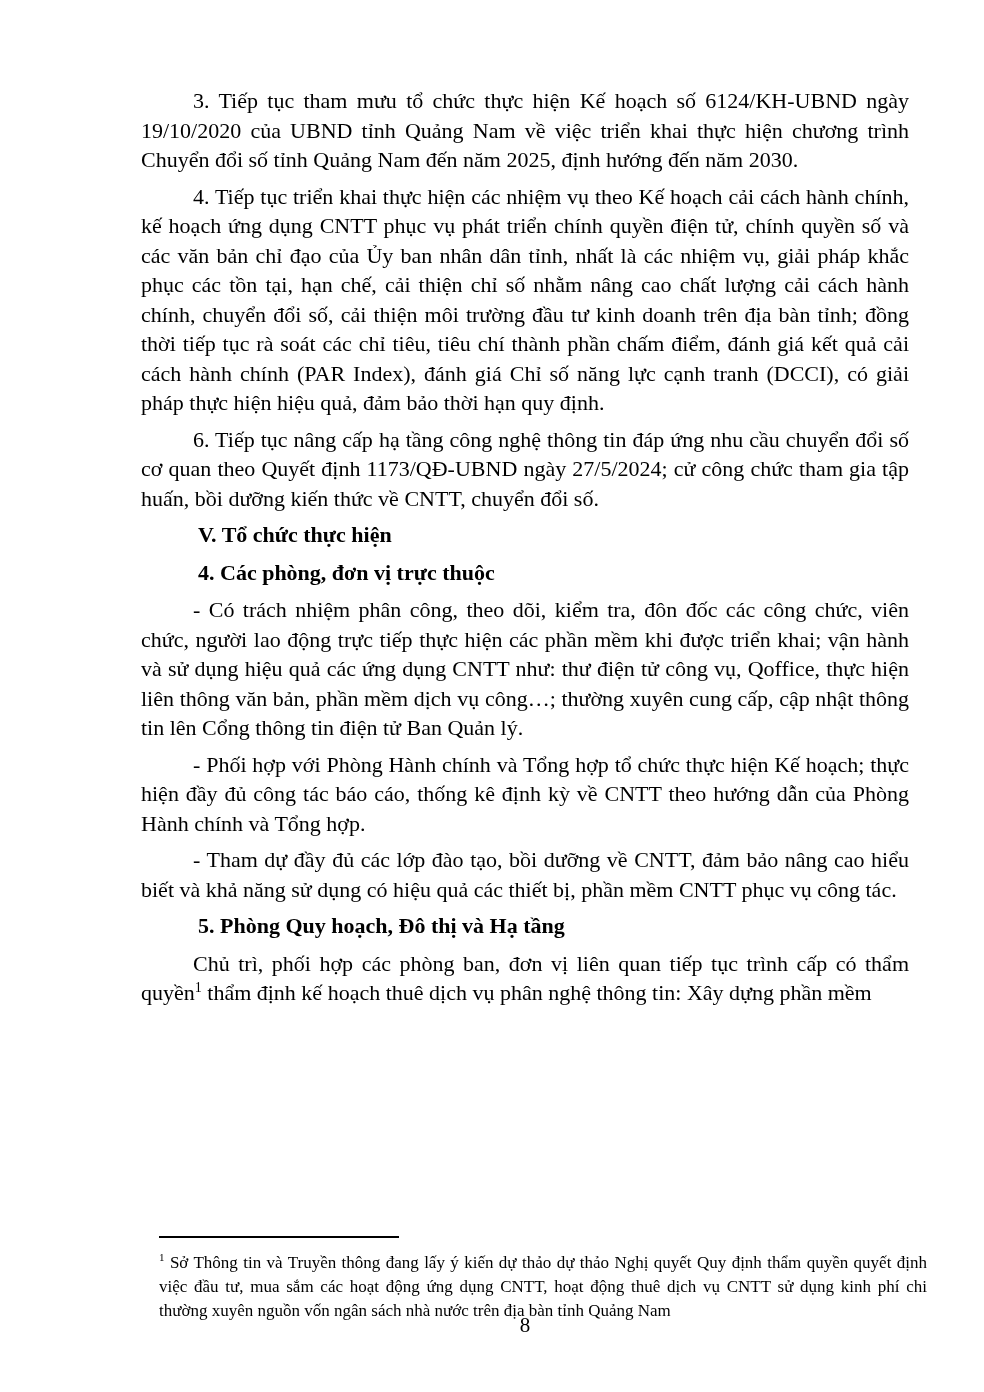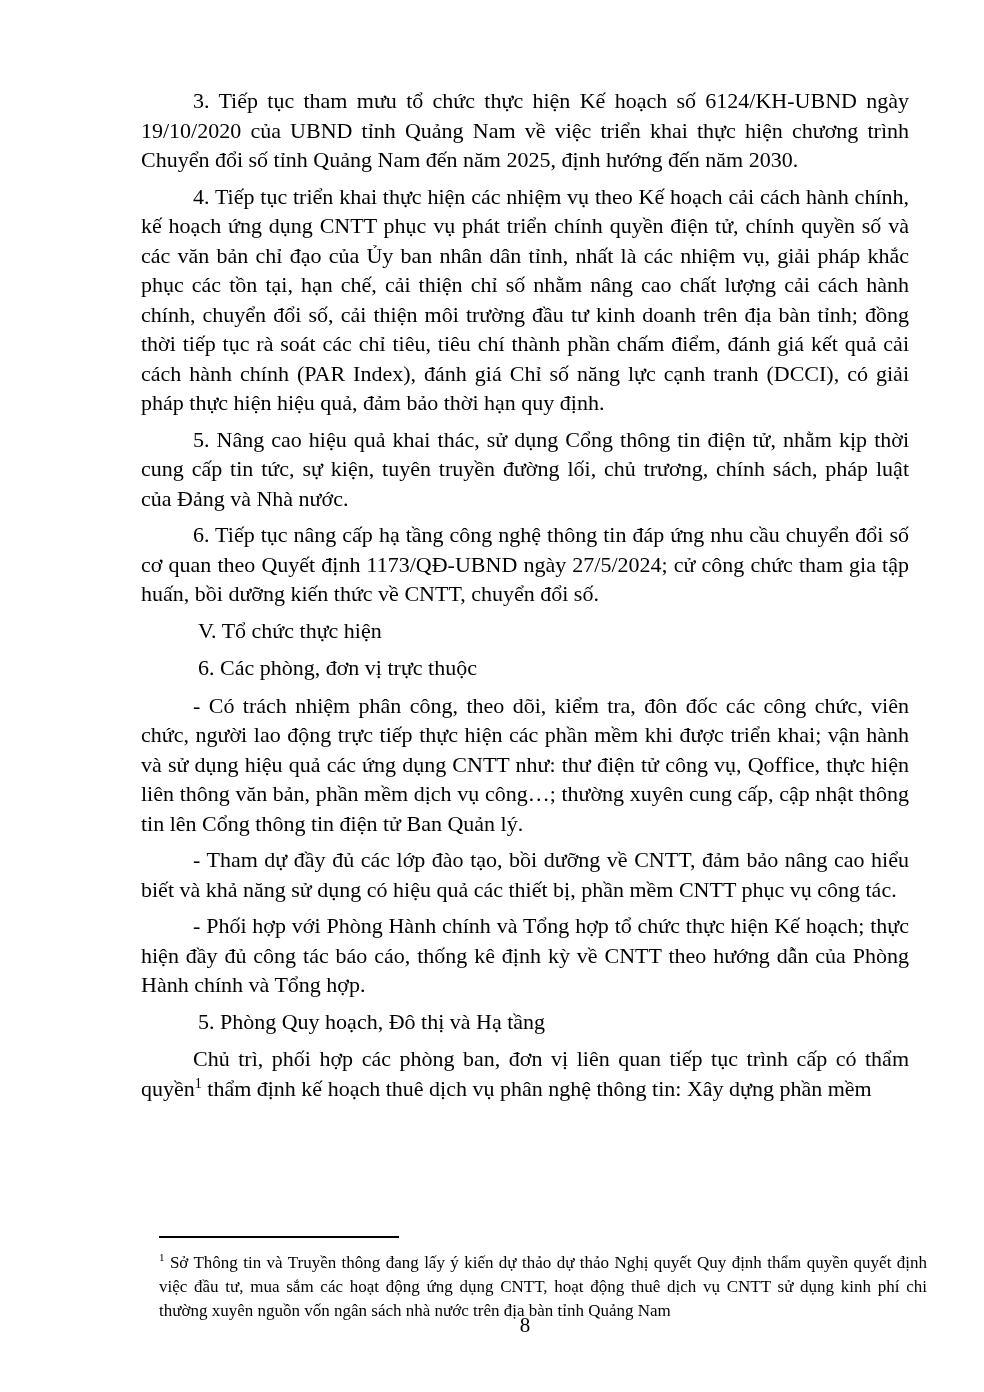--- a/index.html
+++ b/index.html
@@ -25,21 +25,21 @@
   .para {
     font-size: 22px;
     line-height: 29.5px;
     text-align: justify;
     text-indent: 52px;
     margin: 0 0 7px 0;
   }
   .heading {
     font-size: 22px;
     line-height: 29.5px;
-    font-weight: normal;
+    font-weight: bold;
     text-indent: 57px;
     margin: 1px 0 8px 0;
   }
   sup.fn-ref {
     font-size: 14px;
     line-height: 0;
     vertical-align: super;
   }
   .footnote-block {
     position: absolute;
@@ -72,27 +72,26 @@
   }
 </style>
 </head>
 <body>
 
 <div class="page">
 
   <main class="content">
     <p class="para">3. Tiếp tục tham mưu tổ chức thực hiện Kế hoạch số 6124/KH-UBND ngày 19/10/2020 của UBND tỉnh Quảng Nam về việc triển khai thực hiện chương trình Chuyển đổi số tỉnh Quảng Nam đến năm 2025, định hướng đến năm 2030.</p>
     <p class="para">4. Tiếp tục triển khai thực hiện các nhiệm vụ theo Kế hoạch cải cách hành chính, kế hoạch ứng dụng CNTT phục vụ phát triển chính quyền điện tử, chính quyền số và các văn bản chỉ đạo của Ủy ban nhân dân tỉnh, nhất là các nhiệm vụ, giải pháp khắc phục các tồn tại, hạn chế, cải thiện chỉ số nhằm nâng cao chất lượng cải cách hành chính, chuyển đổi số, cải thiện môi trường đầu tư kinh doanh trên địa bàn tỉnh; đồng thời tiếp tục rà soát các chỉ tiêu, tiêu chí thành phần chấm điểm, đánh giá kết quả cải cách hành chính (PAR Index), đánh giá Chỉ số năng lực cạnh tranh (DCCI), có giải pháp thực hiện hiệu quả, đảm bảo thời hạn quy định.</p>
-    <p class="para">5. Nâng cao hiệu quả khai thác, sử dụng Cổng thông tin điện tử, nhằm kịp thời cung cấp tin tức, sự kiện, tuyên truyền đường lối, chủ trương, chính sách, pháp luật của Đảng và Nhà nước.</p>
     <p class="para">6. Tiếp tục nâng cấp hạ tầng công nghệ thông tin đáp ứng nhu cầu chuyển đổi số cơ quan theo Quyết định 1173/QĐ-UBND ngày 27/5/2024; cử công chức tham gia tập huấn, bồi dưỡng kiến thức về CNTT, chuyển đổi số.</p>
     <p class="heading">V. Tổ chức thực hiện</p>
-    <p class="heading">6. Các phòng, đơn vị trực thuộc</p>
+    <p class="heading">4. Các phòng, đơn vị trực thuộc</p>
     <p class="para">- Có trách nhiệm phân công, theo dõi, kiểm tra, đôn đốc các công chức, viên chức, người lao động trực tiếp thực hiện các phần mềm khi được triển khai; vận hành và sử dụng hiệu quả các ứng dụng CNTT như: thư điện tử công vụ, Qoffice, thực hiện liên thông văn bản, phần mềm dịch vụ công…; thường xuyên cung cấp, cập nhật thông tin lên Cổng thông tin điện tử Ban Quản lý.</p>
+    <p class="para">- Phối hợp với Phòng Hành chính và Tổng hợp tổ chức thực hiện Kế hoạch; thực hiện đầy đủ công tác báo cáo, thống kê định kỳ về CNTT theo hướng dẫn của Phòng Hành chính và Tổng hợp.</p>
     <p class="para">- Tham dự đầy đủ các lớp đào tạo, bồi dưỡng về CNTT, đảm bảo nâng cao hiểu biết và khả năng sử dụng có hiệu quả các thiết bị, phần mềm CNTT phục vụ công tác.</p>
-    <p class="para">- Phối hợp với Phòng Hành chính và Tổng hợp tổ chức thực hiện Kế hoạch; thực hiện đầy đủ công tác báo cáo, thống kê định kỳ về CNTT theo hướng dẫn của Phòng Hành chính và Tổng hợp.</p>
     <p class="heading">5. Phòng Quy hoạch, Đô thị và Hạ tầng</p>
     <p class="para"><span>Chủ trì, phối hợp các phòng ban, đơn vị liên quan tiếp tục trình cấp có thẩm quyền</span><sup class="fn-ref">1</sup><span> thẩm định kế hoạch thuê dịch vụ phân nghệ thông tin: Xây dựng phần mềm</span></p>
   </main>
 
   <div class="footnote-block">
     <div class="footnote-rule"></div>
     <p class="footnote-text"><sup>1</sup><span> Sở Thông tin và Truyền thông đang lấy ý kiến dự thảo dự thảo Nghị quyết Quy định thẩm quyền quyết định việc đầu tư, mua sắm các hoạt động ứng dụng CNTT, hoạt động thuê dịch vụ CNTT sử dụng kinh phí chi thường xuyên nguồn vốn ngân sách nhà nước trên địa bàn tỉnh Quảng Nam</span></p>
   </div>
 
   <div class="page-number">8</div>

